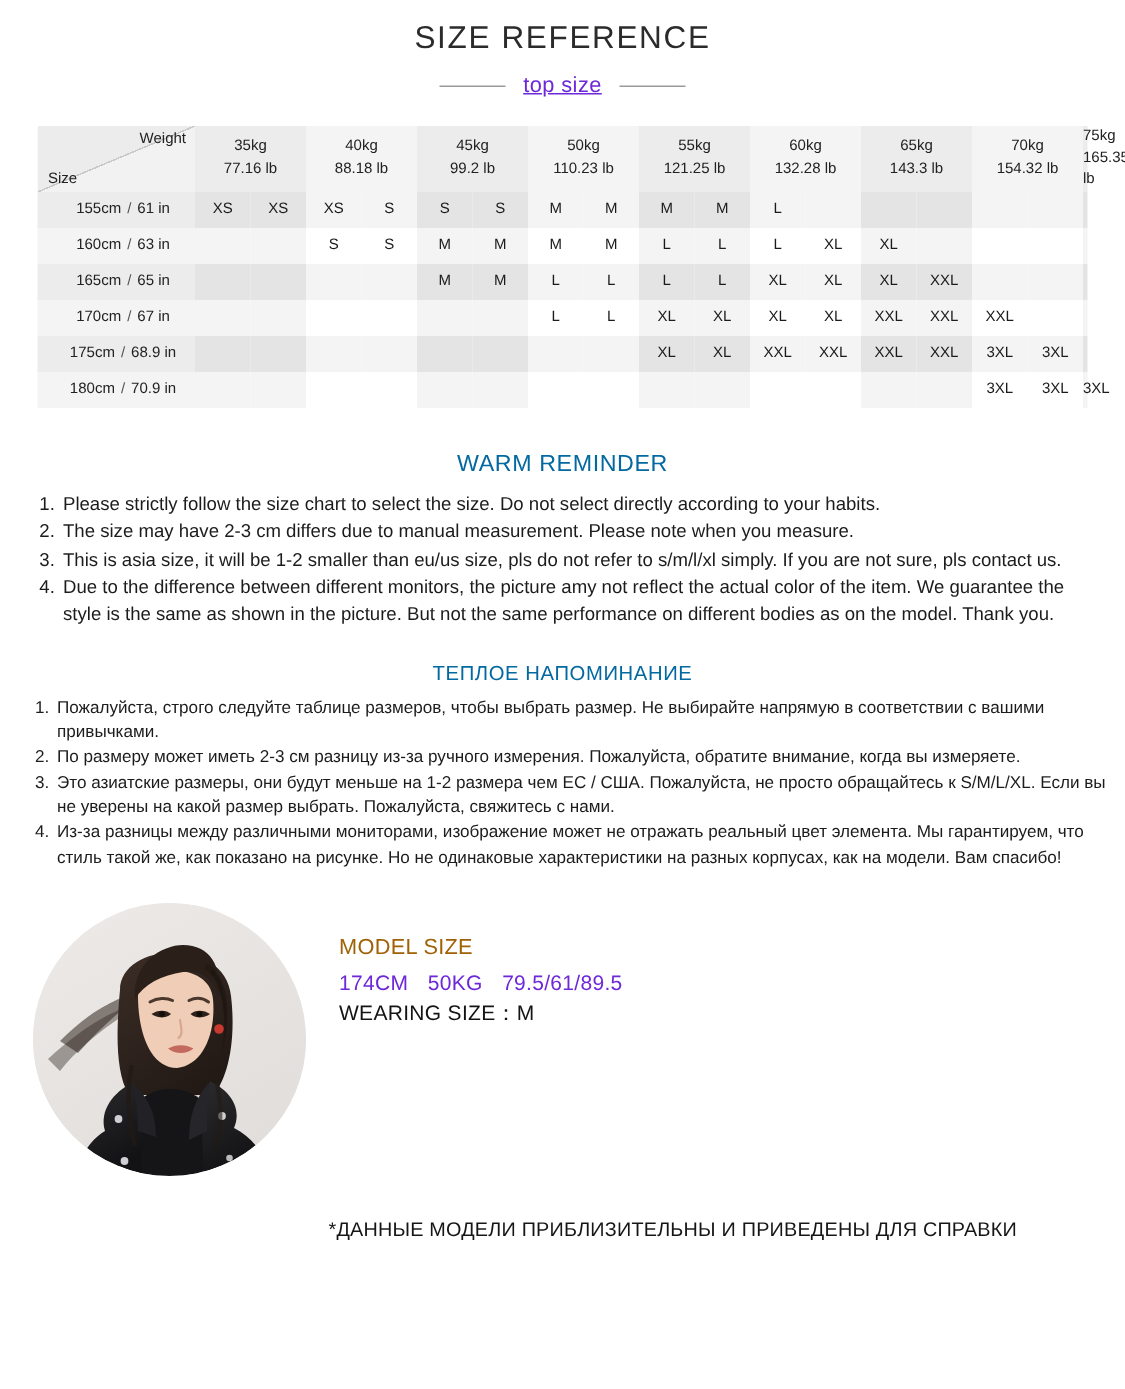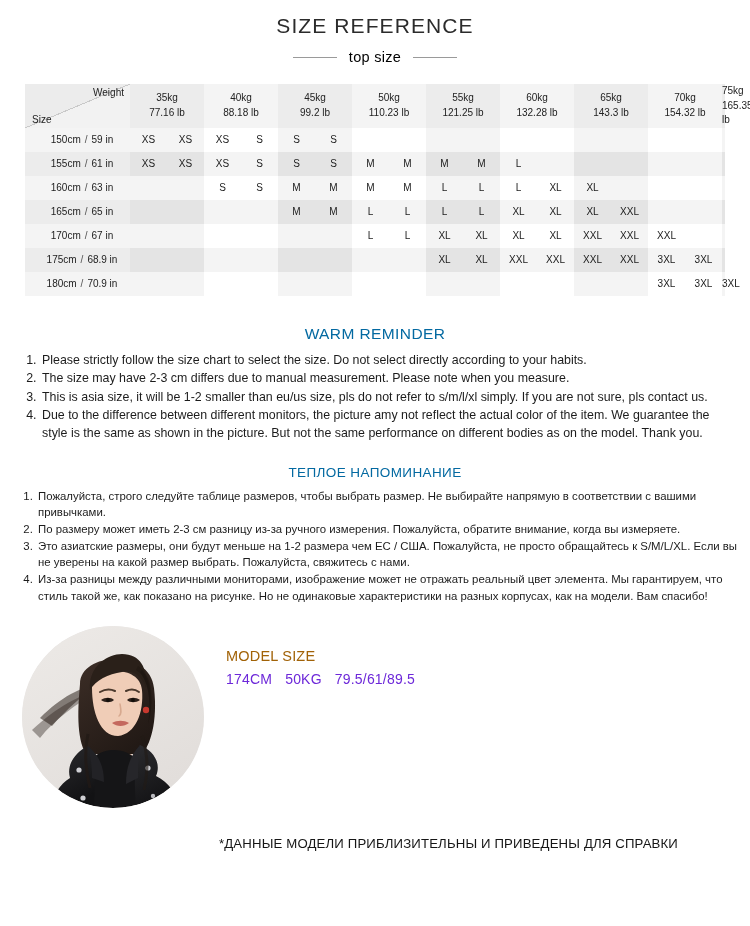--- a/index.html
+++ b/index.html
@@ -32,22 +32,23 @@
     gap: 12px;
   }
   .sub-rule {
     width: 44px;
     height: 1px;
     background: #9a9a9a;
     display: block;
   }
   .subtitle-text {
     font-size: 14.5px;
-    color: #000000;
+    color: #6d28d9;
     letter-spacing: 0.3px;
+    text-decoration: underline;
   }
 
   
   .table-wrap { margin: 19px 25px 0 25px; }
   table.size-table {
     border-collapse: collapse;
     width: 700px;
     table-layout: fixed;
     font-size: 9.6px;
     color: #222;
@@ -264,40 +265,20 @@
             <span class="kg">70kg</span>
             <span class="lb">154.32 lb</span>
           </td>
           <td class="wcol-head t2" colspan="1">
             <span class="kg">75kg</span>
             <span class="lb">165.35 lb</span>
           </td>
         </tr>
     </thead>
     <tbody id="tbl-body">
-        <tr>
-          <td class="rowlabel t1"><span>150cm</span><span class="slash">/</span><span>59 in</span></td>
-          <td class="cellv t1">XS</td>
-          <td class="cellv t1">XS</td>
-          <td class="cellv t0">XS</td>
-          <td class="cellv t0">S</td>
-          <td class="cellv t1">S</td>
-          <td class="cellv t1">S</td>
-          <td class="cellv t0"></td>
-          <td class="cellv t0"></td>
-          <td class="cellv t1"></td>
-          <td class="cellv t1"></td>
-          <td class="cellv t0"></td>
-          <td class="cellv t0"></td>
-          <td class="cellv t1"></td>
-          <td class="cellv t1"></td>
-          <td class="cellv t0"></td>
-          <td class="cellv t0"></td>
-          <td class="cellv t1"></td>
-        </tr>
         <tr>
           <td class="rowlabel t2"><span>155cm</span><span class="slash">/</span><span>61 in</span></td>
           <td class="cellv t3">XS</td>
           <td class="cellv t3">XS</td>
           <td class="cellv t1">XS</td>
           <td class="cellv t1">S</td>
           <td class="cellv t3">S</td>
           <td class="cellv t3">S</td>
           <td class="cellv t1">M</td>
           <td class="cellv t1">M</td>
@@ -499,18 +480,21 @@
         <path d="M120 110 C126 128 126 148 122 164" stroke="#211a15" stroke-width="3" fill="none" opacity="0.6"></path>
       </g>
     </svg>
   </div>
 
   <div class="model-text">
     <div class="model-size-title">MODEL SIZE</div>
     <div class="model-measure">
       <span>174CM</span><span class="gap"></span><span>50KG</span><span class="gap"></span><span>79.5/61/89.5</span>
     </div>
+    <div class="model-wearing">
+      <span>WEARING SIZE：</span><span class="gap"></span><span>M</span>
+    </div>
   </div>
 </div>
 
 <div class="footnotes">
   <div class="footnote ru">*ДАННЫЕ МОДЕЛИ ПРИБЛИЗИТЕЛЬНЫ И ПРИВЕДЕНЫ ДЛЯ СПРАВКИ</div>
 </div>
 
 </body></html>

